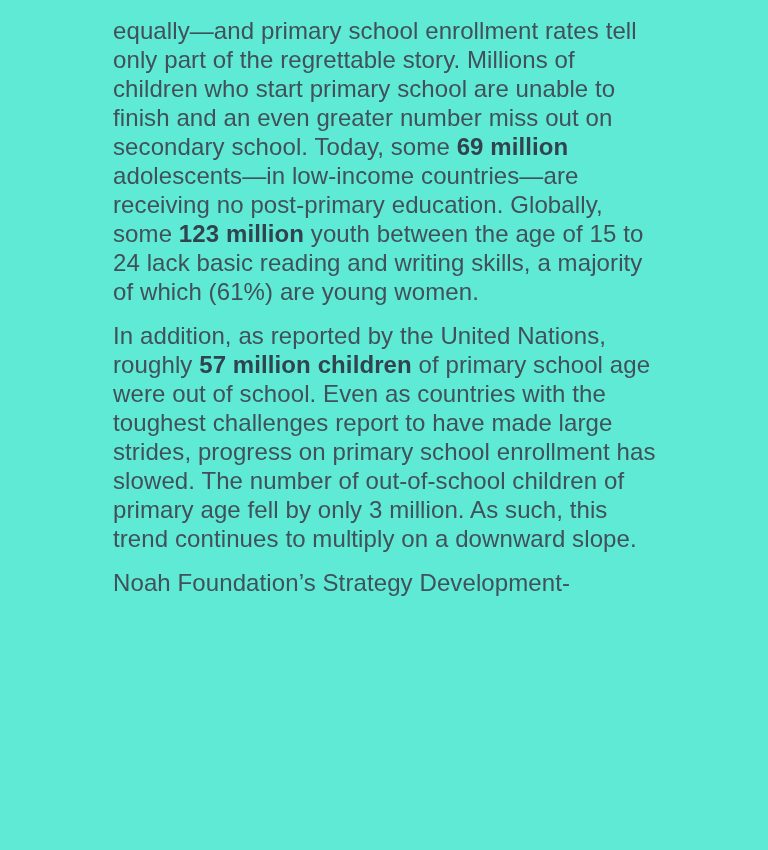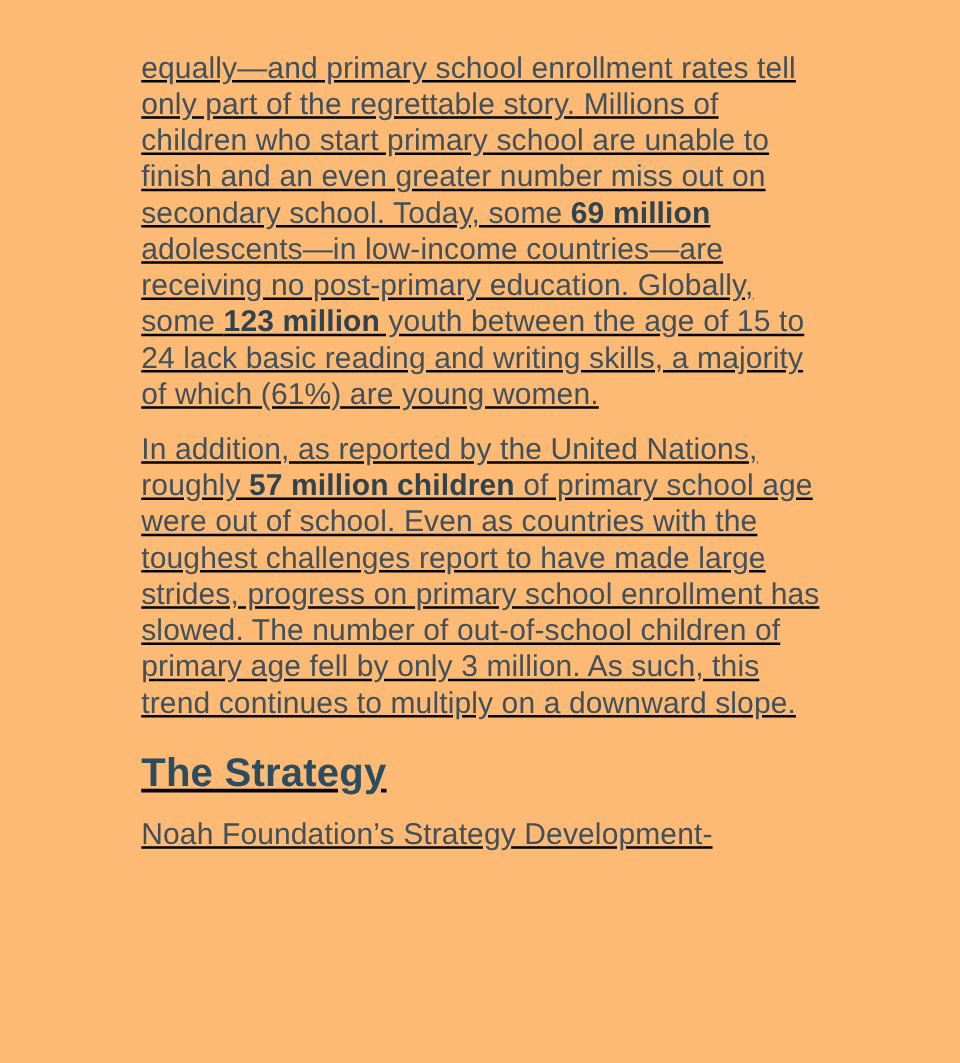--- a/index.html
+++ b/index.html
@@ -10,23 +10,22 @@
   body {
     width: 768px;
     height: 850px;
     overflow: hidden;
     font-family: "Liberation Sans", sans-serif;
   }
   .page {
     box-sizing: border-box;
     width: 768px;
     height: 850px;
-    padding: 40px 105px 0 113px;
-    background: #fdba74;
-    text-decoration: underline;
+    padding: 16px 105px 0 113px;
+    background: #5eead4;
   }
   .para {
     font-size: 24px;
     line-height: 29px;
     color: #41505a;
     margin: 0 0 15px 0;
     letter-spacing: 0.1px;
   }
   .para strong {
     font-weight: 700;
@@ -43,18 +42,17 @@
 </style>
 </head>
 <body>
 
 <div class="page">
 
   <p class="para"><span>equally—and primary school enrollment rates tell only part of the regrettable story. Millions of children who start primary school are unable to finish and an even greater number miss out on secondary school. Today, some </span><strong>69 million</strong><span> adolescents—in low-income countries—are receiving no post-primary education. Globally, some </span><strong>123 million</strong><span> youth between the age of 15 to 24 lack basic reading and writing skills, a majority of which (61%) are young women.</span></p>
 
   <p class="para"><span>In addition, as reported by the United Nations, roughly </span><strong>57 million children</strong><span> of primary school age were out of school. Even as countries with the toughest challenges report to have made large strides, progress on primary school enrollment has slowed. The number of out-of-school children of primary age fell by only 3 million. As such, this trend continues to multiply on a downward slope.</span></p>
 
-  <h1 class="heading">The Strategy</h1>
 
   <p class="para"><span>Noah Foundation’s Strategy Development-</span></p>
 
 
 </div>
 
 </body></html>

